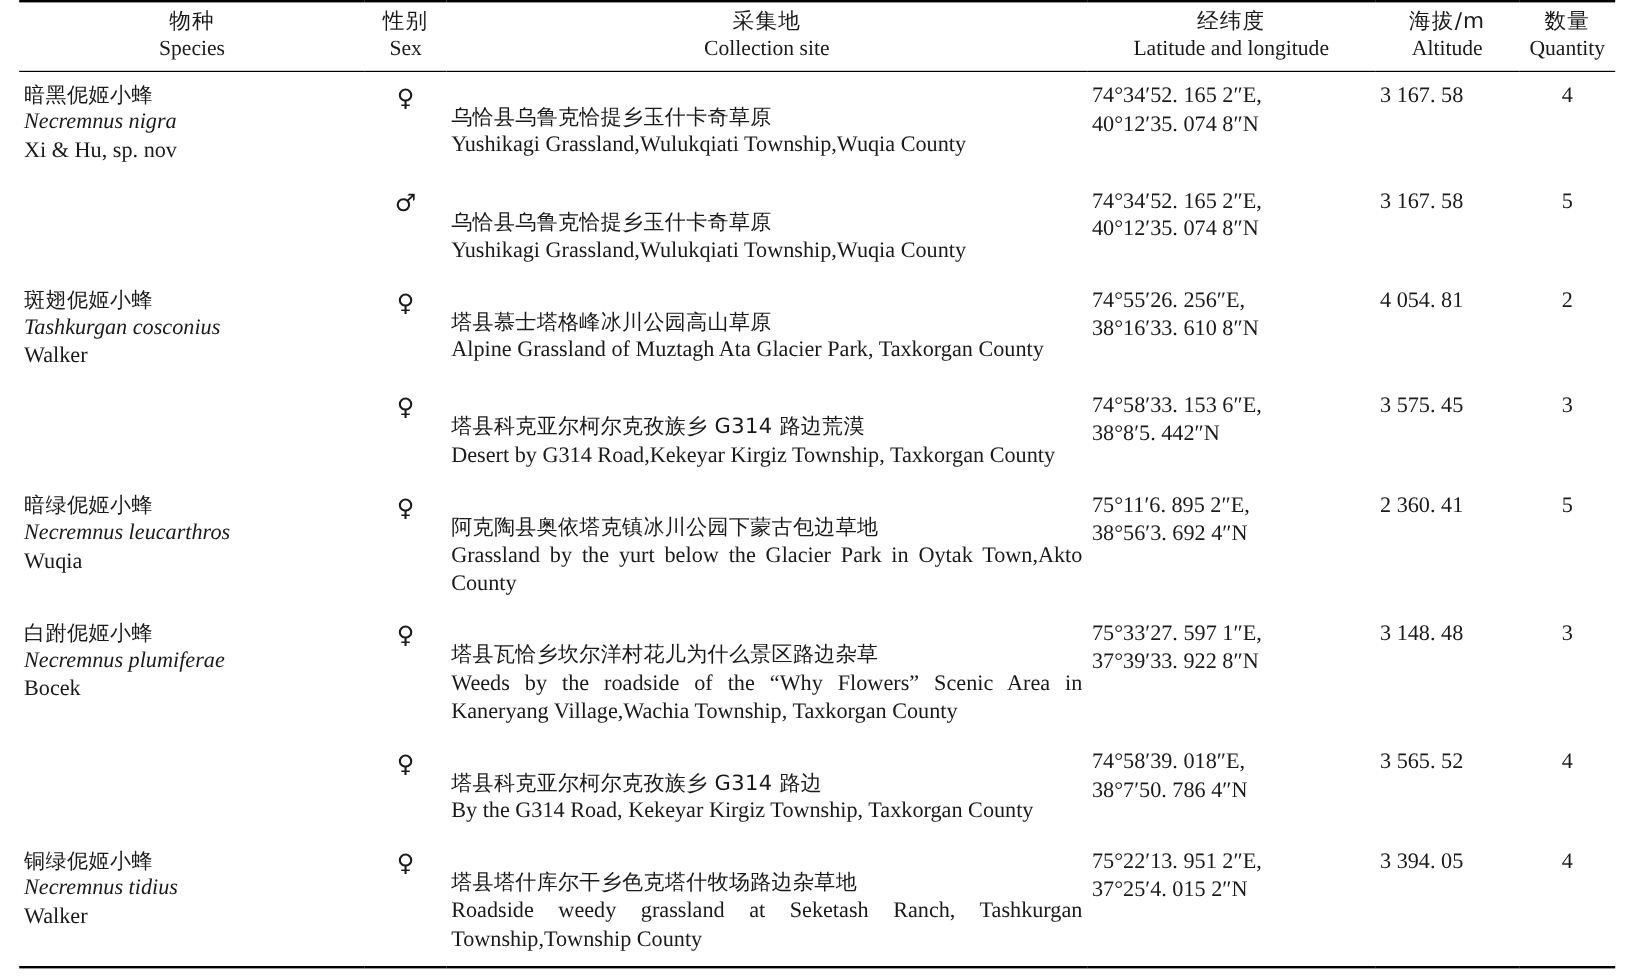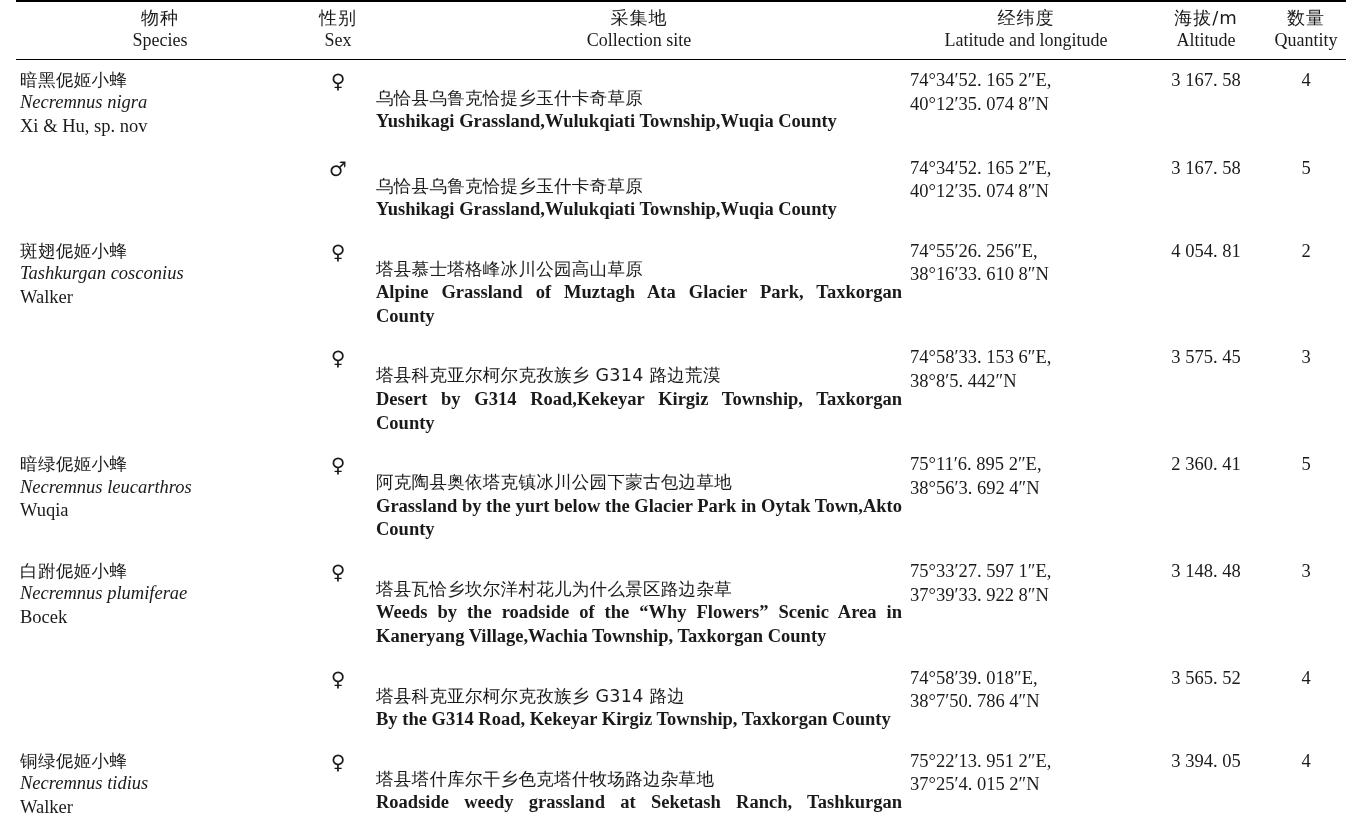--- a/index.html
+++ b/index.html
@@ -84,21 +84,20 @@
   td.c-coord {
     width: 240px;
     padding-left: 10px;
     vertical-align: middle;
     font-size: 17.5px;
     line-height: 1.35;
     margin-left: 20px;
   }
   td.c-alt {
     width: 120px;
-    text-align: center;
     vertical-align: middle;
     font-size: 18px;
   }
   td.c-qty {
     width: 80px;
     text-align: center;
     vertical-align: middle;
     font-size: 18px;
   }
   .cn {
@@ -119,21 +118,20 @@
     font-size: 17.5px;
     letter-spacing: 0.3px;
     display: block;
     margin-bottom: 1px;
     margin-top: 18px;
   }
   .site-en {
     display: block;
     text-align: justify;
     text-align-last: left;
-    font-weight: bold;
   }
   .coord-line {
     display: block;
     white-space: nowrap;
   }
   .sex-sym {
     font-family: "DejaVu Sans", sans-serif;
     font-size: 20px;
   }
   tr.grp-start td {
@@ -298,21 +296,21 @@
         </tr>
         <tr class="grp-start rule-bottom">
           <td class="c-species">
             <span class="cn">铜绿伲姬小蜂</span>
             <span class="sci sp-last">Necremnus tidius</span>
             <span class="sp-last">Walker</span>
           </td>
           <td class="c-sex"><span class="sex-sym">♀</span></td>
           <td class="c-site">
             <span class="site-cn">塔县塔什库尔干乡色克塔什牧场路边杂草地</span>
-            <span class="site-en">Roadside weedy grassland at Seketash Ranch, Tashkurgan Township,Taxkorgan County</span>
+            <span class="site-en">Roadside weedy grassland at Seketash Ranch, Tashkurgan Township,Township County</span>
           </td>
           <td class="c-coord">
             <span class="coord-line">75°22′13. 951 2″E,</span>
             <span class="coord-line">37°25′4. 015 2″N</span>
           </td>
           <td class="c-alt">3 394. 05</td>
           <td class="c-qty">4</td>
         </tr>
       </tbody>
   </table>

